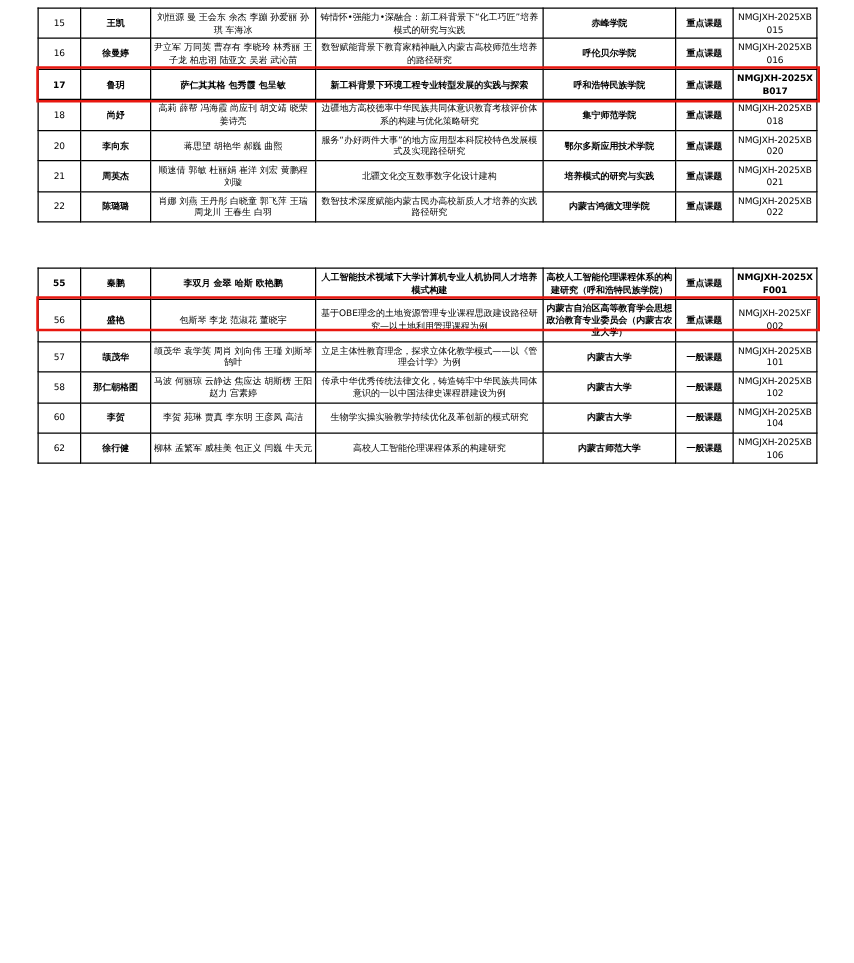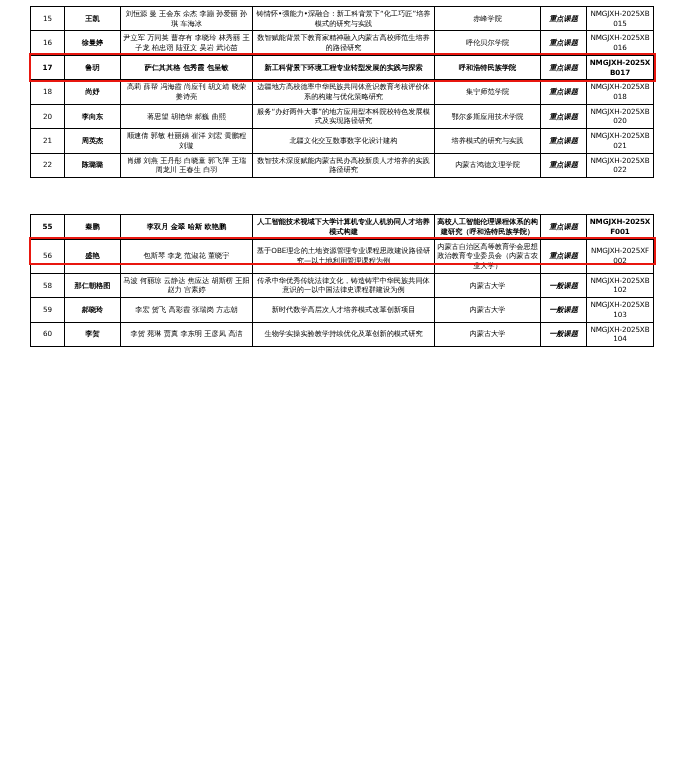--- a/index.html
+++ b/index.html
@@ -41,22 +41,22 @@
   col.c-mem    { width: 132px; }
   col.c-title  { width: 182px; }
   col.c-org    { width: 106px; }
   col.c-type   { width: 46px; }
   col.c-code   { width: 67px; }
 
   td.no      { font-size: 7.6px; }
   td.leader  { font-weight: bold; font-size: 7.8px; margin-left: 19px; }
   td.members { text-align: center; font-size: 7.1px; }
   td.title   { text-align: center; font-size: 7.2px; }
-  td.org     { font-size: 7.2px; }
-  td.type    { font-weight: bold; font-size: 7.4px; font-style: italic; }
+  td.org     { font-size: 7.2px; font-weight: bold; }
+  td.type    { font-weight: bold; font-size: 7.4px; }
   td.code    { font-weight: normal; font-size: 7.0px; letter-spacing: -0.1px; }
 
   tr.highlight td {
     font-weight: bold;
   }
   tr.highlight td.members,
   tr.highlight td.title,
   tr.highlight td.org {
     font-weight: bold;
   }
@@ -183,46 +183,55 @@
         <tr>
           <td class="no">56</td>
           <td class="leader">盛艳</td>
           <td class="members">包斯琴 李龙 范淑花 董晓宇</td>
           <td class="title">基于OBE理念的土地资源管理专业课程思政建设路径研究—以土地利用管理课程为例</td>
           <td class="org">内蒙古自治区高等教育学会思想政治教育专业委员会（内蒙古农业大学）</td>
           <td class="type">重点课题</td>
           <td class="code">NMGJXH-2025XF002</td>
         </tr>
         <tr>
+          <td class="no">57</td>
+          <td class="leader">颉茂华</td>
+          <td class="members">颉茂华 袁学英 周肖 刘向伟 王瑾 刘斯琴 鹄叶</td>
+          <td class="title">立足主体性教育理念，探求立体化教学模式——以《管理会计学》为例</td>
+          <td class="org">内蒙古大学</td>
+          <td class="type">一般课题</td>
+          <td class="code">NMGJXH-2025XB101</td>
+        </tr>
+        <tr>
           <td class="no">58</td>
           <td class="leader">那仁朝格图</td>
           <td class="members">马波 何丽琼 云静达 焦应达 胡斯楞 王阳 赵力 宫素婷</td>
           <td class="title">传承中华优秀传统法律文化，铸造铸牢中华民族共同体意识的一以中国法律史课程群建设为例</td>
           <td class="org">内蒙古大学</td>
           <td class="type">一般课题</td>
           <td class="code">NMGJXH-2025XB102</td>
         </tr>
         <tr>
-          <td class="no">59</td>
-          <td class="leader">郝晓玲</td>
-          <td class="members">李宏 贺飞 高彩霞 张瑞岗 方志朝</td>
-          <td class="title">新时代数学高层次人才培养模式改革创新项目</td>
-          <td class="org">内蒙古大学</td>
-          <td class="type">一般课题</td>
-          <td class="code">NMGJXH-2025XB103</td>
-        </tr>
-        <tr>
           <td class="no">60</td>
           <td class="leader">李贺</td>
           <td class="members">李贺 苑琳 贾真 李东明 王彦凤 高洁</td>
           <td class="title">生物学实操实验教学持续优化及革创新的模式研究</td>
           <td class="org">内蒙古大学</td>
           <td class="type">一般课题</td>
           <td class="code">NMGJXH-2025XB104</td>
         </tr>
+        <tr>
+          <td class="no">62</td>
+          <td class="leader">徐行健</td>
+          <td class="members">柳林 孟繁军 威桂美 包正义 闫巍 牛天元</td>
+          <td class="title">高校人工智能伦理课程体系的构建研究</td>
+          <td class="org">内蒙古师范大学</td>
+          <td class="type">一般课题</td>
+          <td class="code">NMGJXH-2025XB106</td>
+        </tr>
       </tbody>
     </table>
   </div>
 
   <div class="redbox" id="box-upper" style="border-color: rgb(232, 23, 15); left: 28.5px; top: 53.375px; width: 627px; height: 28.4375px;"></div>
   <div class="redbox" id="box-lower" style="border-color: rgb(232, 23, 15); left: 28.5px; top: 237px; width: 627px; height: 28.4375px;"></div>
 
 </div>
 
 </body></html>

